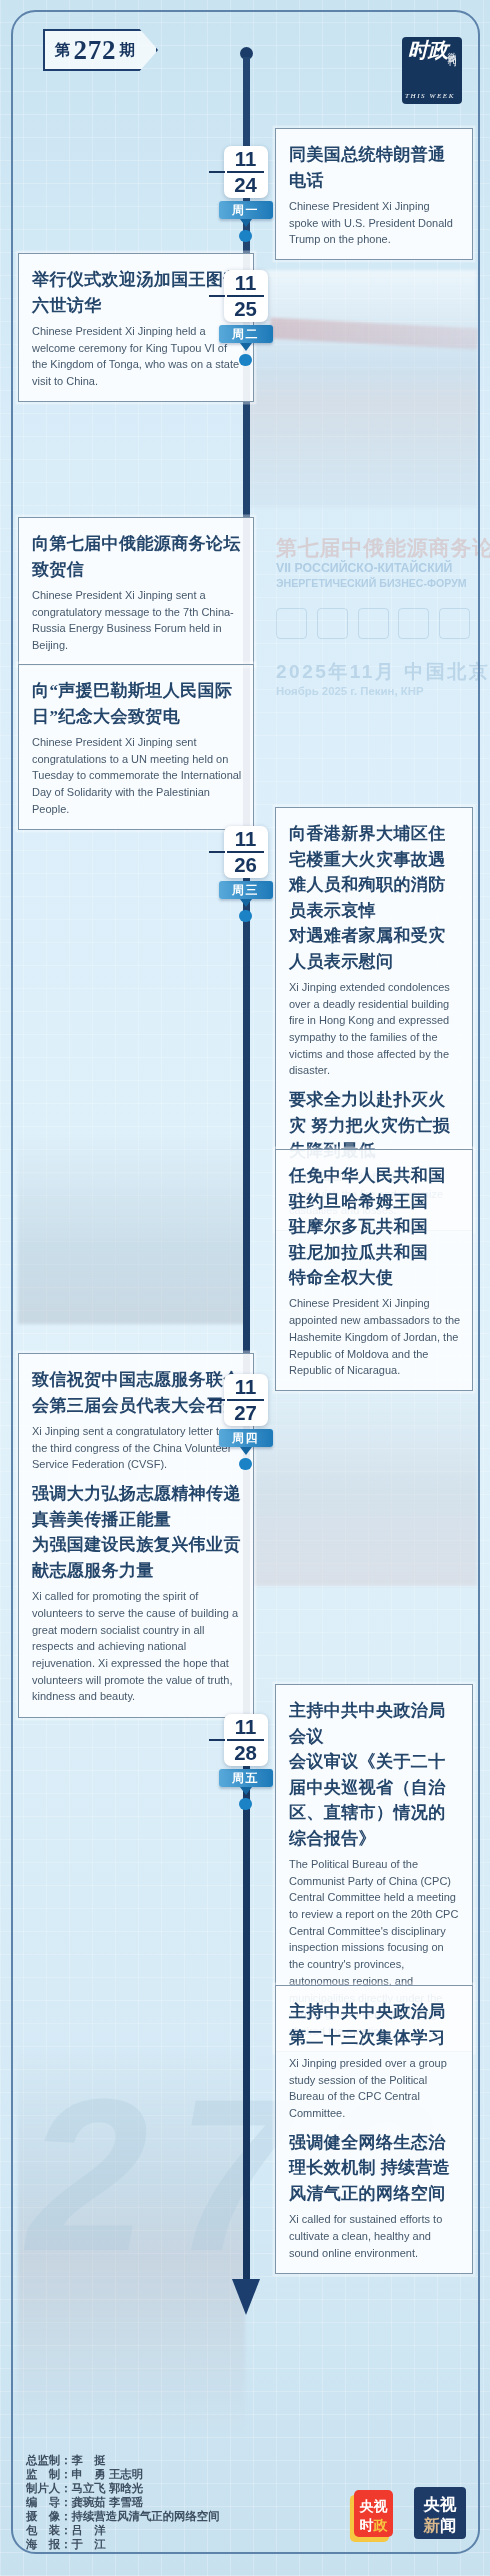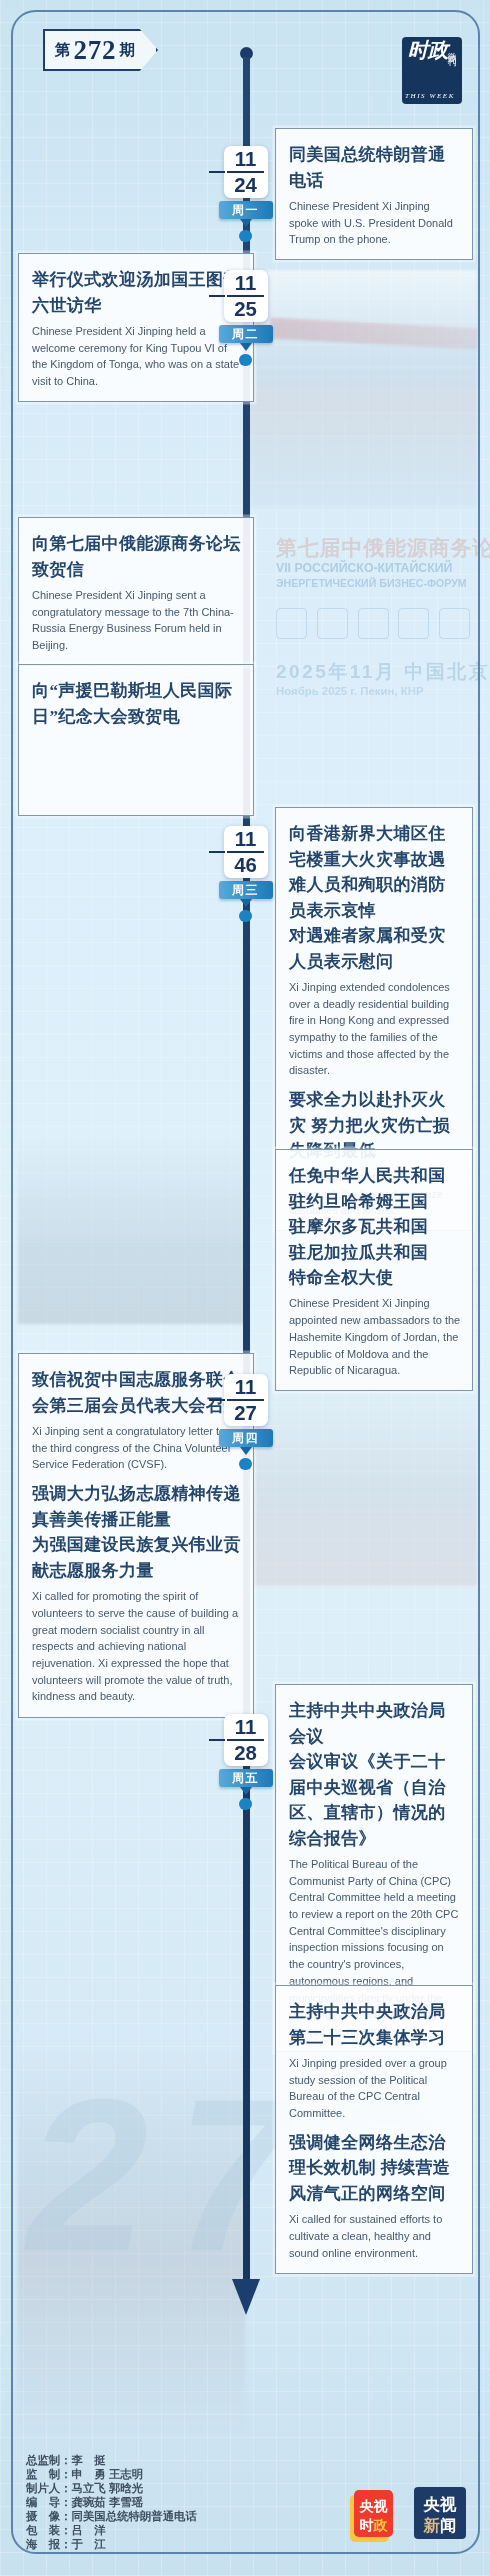--- a/index.html
+++ b/index.html
@@ -171,21 +171,21 @@
       <div class="d">25</div>
     </div>
     <div class="day-tag">周二</div>
     <div class="day-ptr"></div>
     <div class="day-dot"></div>
   </div>
   <div class="day" style="top:826px">
     <div class="day-box">
       <div class="m">11</div>
       <div class="bar"></div>
-      <div class="d">46</div>
+      <div class="d">26</div>
     </div>
     <div class="day-tag">周三</div>
     <div class="day-ptr"></div>
     <div class="day-dot"></div>
   </div>
   <div class="day" style="top:1374px">
     <div class="day-box">
       <div class="m">11</div>
       <div class="bar"></div>
       <div class="d">27</div>
@@ -216,20 +216,21 @@
   </div>
 
 
   <div class="card left" style="top:517px;min-height:132px">
     <h2>向第七届中俄能源商务论坛致贺信</h2>
     <p>Chinese President Xi Jinping sent a congratulatory message to the 7th China-Russia Energy Business Forum held in Beijing.</p>
   </div>
 
   <div class="card left" style="top:664px;min-height:152px">
     <h2>向“声援巴勒斯坦人民国际日”纪念大会致贺电</h2>
+    <p>Chinese President Xi Jinping sent congratulations to a UN meeting held on Tuesday to commemorate the International Day of Solidarity with the Palestinian People.</p>
   </div>
 
   <div class="card right" style="top:807px;min-height:327px">
     <h2>向香港新界大埔区住宅楼重大火灾事故遇难人员和殉职的消防员表示哀悼
 对遇难者家属和受灾人员表示慰问</h2>
     <p>Xi Jinping extended condolences over a deadly residential building fire in Hong Kong and expressed sympathy to the families of the victims and those affected by the disaster.</p>
     <h2 class="sub">要求全力以赴扑灭火灾 努力把火灾伤亡损失降到最低</h2>
     <p>Xi urged all-out efforts to extinguish the fire and minimize casualties and losses.</p>
   </div>
 
@@ -262,21 +263,21 @@
     <p>Xi Jinping presided over a group study session of the Political Bureau of the CPC Central Committee.</p>
     <h2 class="sub">强调健全网络生态治理长效机制 持续营造风清气正的网络空间</h2>
     <p>Xi called for sustained efforts to cultivate a clean, healthy and sound online environment.</p>
   </div>
 
   <div class="credits">
     <div class="row">总监制：李　挺</div>
     <div class="row">监　制：申　勇 王志明</div>
     <div class="row">制片人：马立飞 郭晗光</div>
     <div class="row">编　导：龚琬茹 李雪瑶</div>
-    <div class="row">摄　像：同美国总统特朗普通电话</div>
+    <div class="row">摄　像：持续营造风清气正的网络空间</div>
     <div class="row">包　装：吕　洋</div>
     <div class="row">海　报：于　江</div>
   </div>
 
   <div class="flogo flogo-red">
     <div>央视</div>
     <div><span>时</span><span class="g">政</span></div>
   </div>
   <div class="flogo flogo-navy">
     <div>央视</div>

